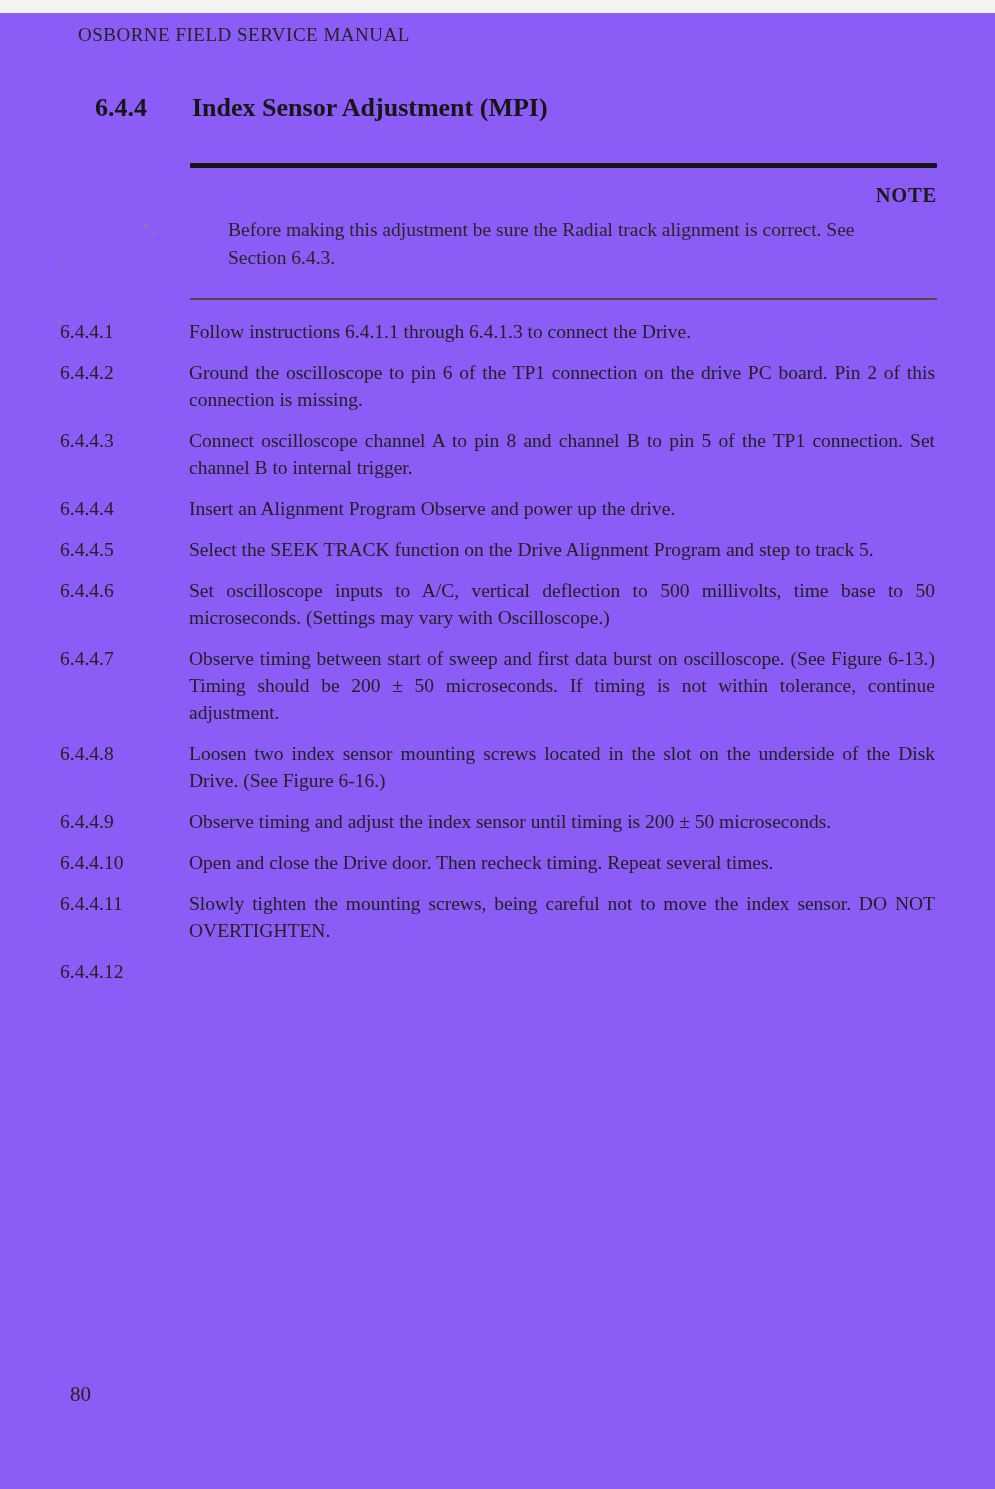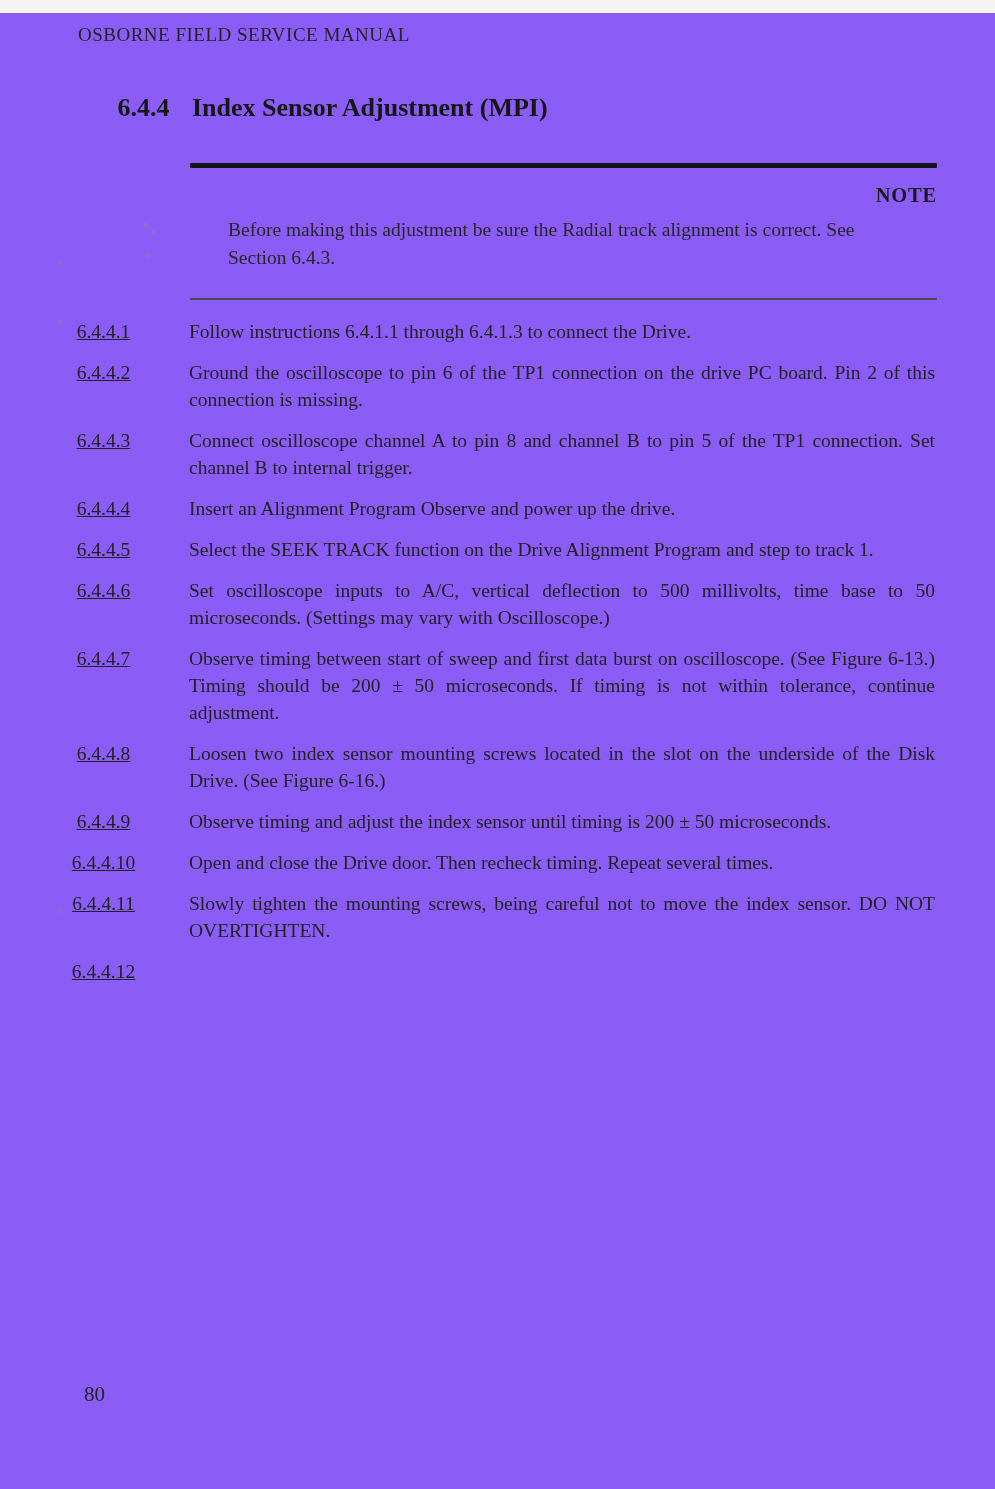--- a/index.html
+++ b/index.html
@@ -33,21 +33,20 @@
     top: 80px;
     display: flex;
     font-weight: bold;
     font-size: 26px;
     color: #161616;
     white-space: nowrap;
   }
   .section-number {
     width: 97px;
     flex: none;
-    text-align: center;
   }
   .note-block {
     position: absolute;
     left: 190px;
     top: 150px;
     width: 747px;
   }
   .note-rule-top {
     height: 5px;
     background: #151515;
@@ -79,38 +78,37 @@
     top: 305px;
     width: 877px;
   }
   .step {
     display: flex;
     margin-bottom: 14px;
   }
   .step-num {
     flex: none;
     width: 87px;
-    text-align: center;
+    text-align: left;
     font-size: 19.5px;
     line-height: 27px;
     color: #222;
     white-space: nowrap;
-    text-decoration: underline;
   }
   .step-text {
     margin-left: 42px;
     width: 746px;
     font-size: 19.5px;
     line-height: 27px;
     text-align: justify;
     color: #222;
   }
   .page-number {
     position: absolute;
-    left: 84px;
+    left: 70px;
     top: 1369px;
     font-size: 21px;
     color: #242424;
   }
   
   .artifact {
     position: absolute;
     background: #8b8b88;
     border-radius: 50%;
   }
@@ -152,21 +150,21 @@
       <div class="step">
         <div class="step-num">6.4.4.3</div>
         <div class="step-text">Connect oscilloscope channel A to pin 8 and channel B to pin 5 of the TP1 connection. Set channel B to internal trigger.</div>
       </div>
       <div class="step">
         <div class="step-num">6.4.4.4</div>
         <div class="step-text">Insert an Alignment Program Observe and power up the drive.</div>
       </div>
       <div class="step">
         <div class="step-num">6.4.4.5</div>
-        <div class="step-text">Select the SEEK TRACK function on the Drive Alignment Program and step to track 1.</div>
+        <div class="step-text">Select the SEEK TRACK function on the Drive Alignment Program and step to track 5.</div>
       </div>
       <div class="step">
         <div class="step-num">6.4.4.6</div>
         <div class="step-text">Set oscilloscope inputs to A/C, vertical deflection to 500 millivolts, time base to 50 microseconds. (Settings may vary with Oscilloscope.)</div>
       </div>
       <div class="step">
         <div class="step-num">6.4.4.7</div>
         <div class="step-text">Observe timing between start of sweep and first data burst on oscillo­scope. (See Figure 6-13.) Timing should be 200 ± 50 microseconds. If timing is not within tolerance, continue adjustment.</div>
       </div>
       <div class="step">

